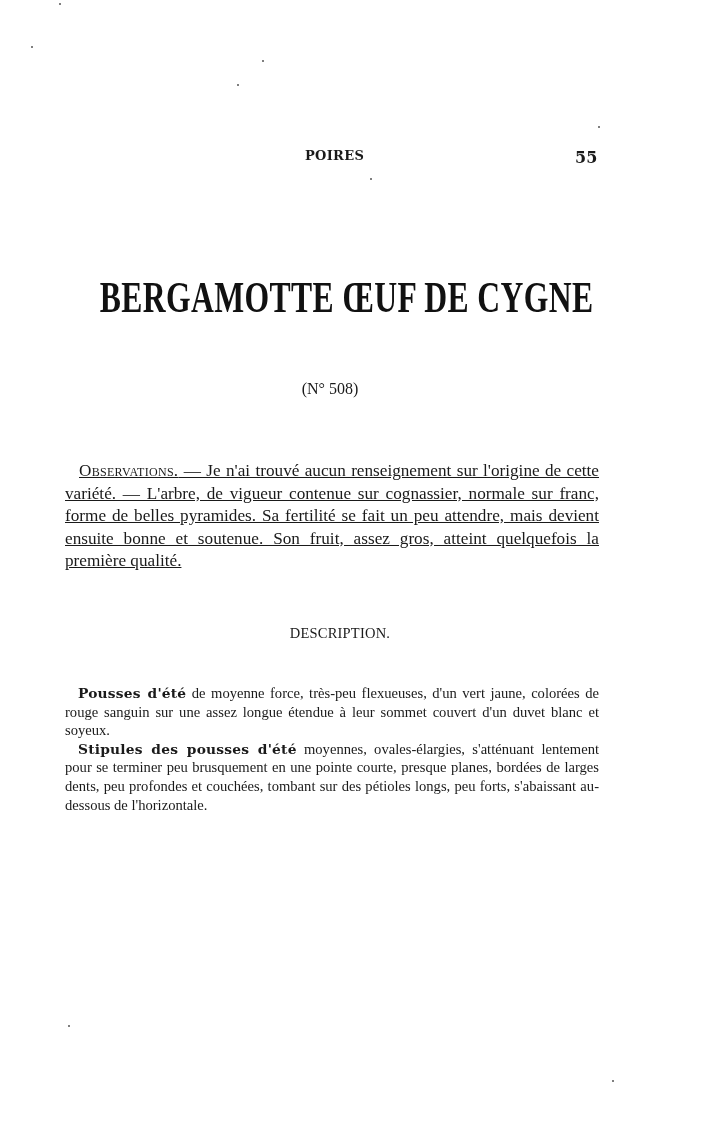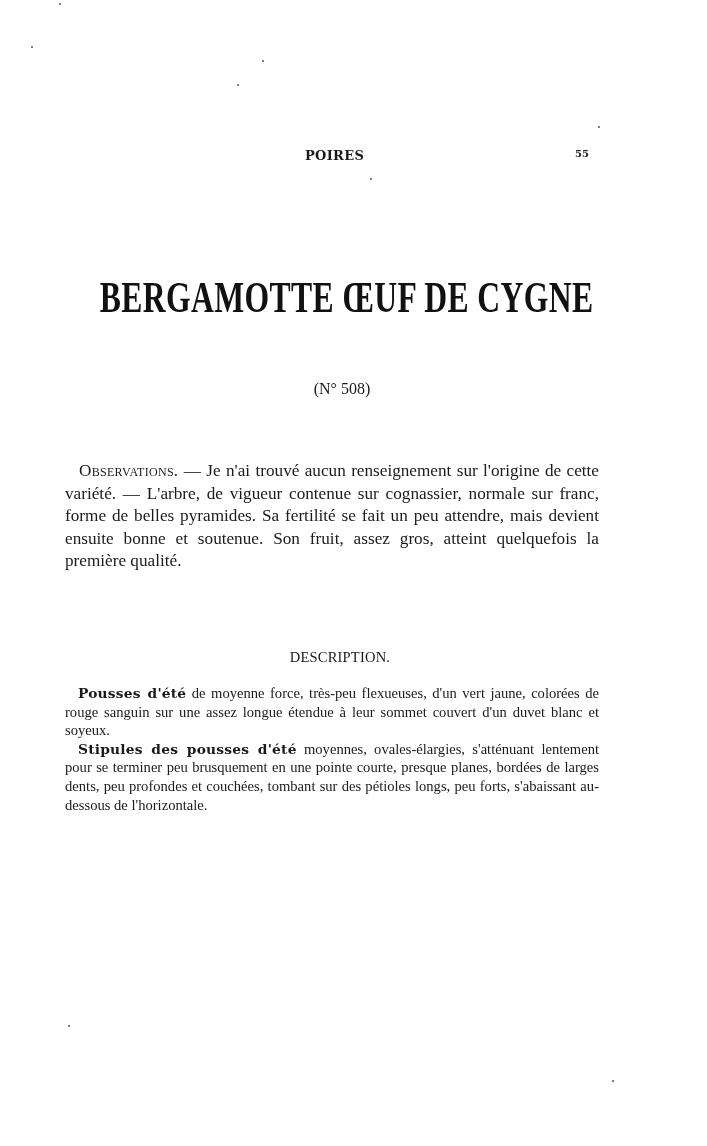--- a/index.html
+++ b/index.html
@@ -37,21 +37,21 @@
       font-weight: bold;
       font-size: 13px;
       letter-spacing: 0.3px;
     }
     .running-head .page-num {
       position: absolute;
       left: 575px;
       top: 0;
       font-family: "DejaVu Serif", serif;
       font-weight: bold;
-      font-size: 10px;
+      font-size: 16px;
     }
     .title {
       position: absolute;
       top: 268px;
       left: 0;
       width: 707px;
       text-align: center;
       font-family: "Liberation Serif", serif;
       font-weight: bold;
       font-size: 44px;
@@ -61,49 +61,48 @@
       transform-origin: 329px 0;
       color: #111;
     }
     .number {
       position: absolute;
       top: 380px;
       left: 0;
       width: 660px;
       text-align: center;
       font-size: 16px;
-      margin-left: 12px;
     }
     .observations {
       position: absolute;
       top: 460px;
       left: 65px;
       width: 534px;
       font-size: 17.2px;
       line-height: 22.5px;
       text-align: justify;
       text-align-last: left;
+      text-decoration: underline;
     }
     .observations .lead {
       font-variant: small-caps;
       letter-spacing: 0.3px;
     }
     .observations p {
       margin: 0;
       text-indent: 14px;
     }
     .desc-heading {
       position: absolute;
       top: 625px;
       left: 0;
       width: 680px;
       text-align: center;
       font-size: 14.5px;
       letter-spacing: 0.2px;
-      margin-top: 24px;
     }
     .description {
       position: absolute;
       top: 684px;
       left: 65px;
       width: 534px;
       font-size: 14.6px;
       line-height: 18.6px;
     }
     .description p {

